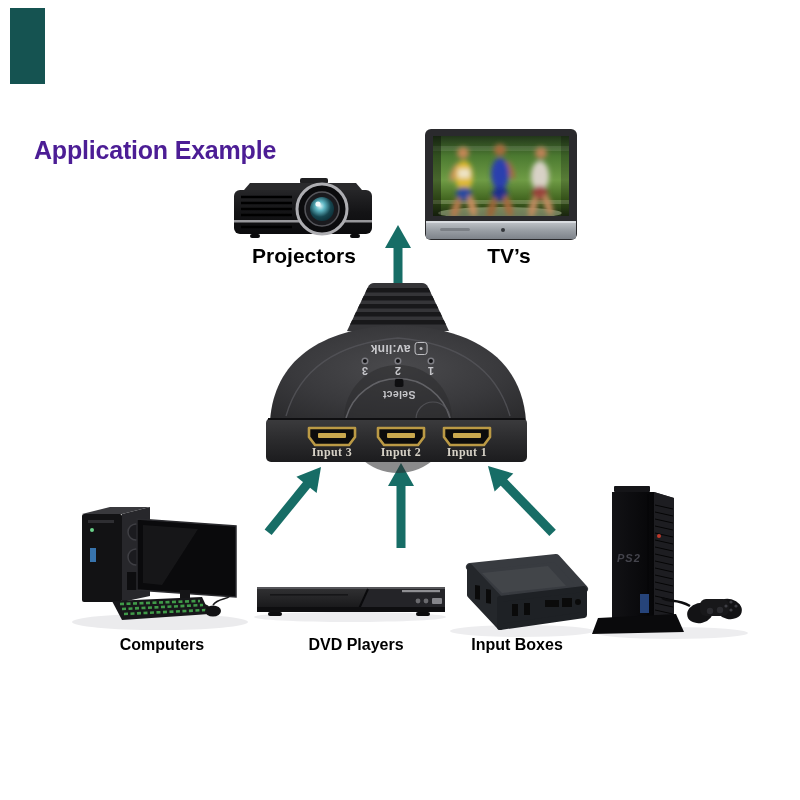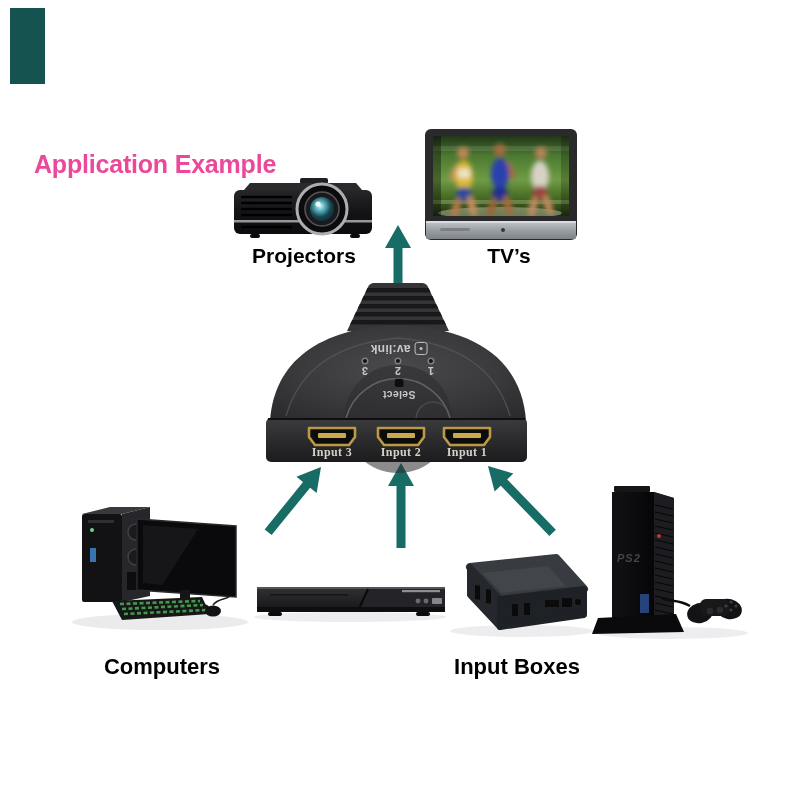--- a/index.html
+++ b/index.html
@@ -1,24 +1,24 @@
 <!DOCTYPE html>
 <html><head>
 <meta charset="utf-8">
 <style>
   html,body{margin:0;padding:0;background:#ffffff;}
   .canvas{position:relative;width:800px;height:800px;background:#ffffff;overflow:hidden;
           font-family:"Liberation Sans",sans-serif;}
   .corner-tab{position:absolute;left:10px;top:8px;width:35px;height:76px;background:#155351;}
   .page-title{position:absolute;left:34px;top:136px;font-size:25px;font-weight:700;
-              color:#ec4899;letter-spacing:-0.2px;margin-top:14px;}
+              color:#4c1d95;letter-spacing:-0.2px;}
   .dev-label{position:absolute;transform:translate(-50%,-50%);color:#000000;font-weight:700;
              white-space:nowrap;}
   .lbl-top{font-size:21px;}
-  .lbl-bottom{font-size:22px;margin-top:22px;}
+  .lbl-bottom{font-size:16px;}
   .diagram-svg{position:absolute;left:0;top:0;}
   
   .sw-brand{position:absolute;left:399px;top:349px;transform:translate(-50%,-50%) rotate(180deg);
             display:flex;align-items:center;gap:4px;color:#c8c8cc;font-size:12px;font-weight:700;
             letter-spacing:.3px;}
   .sw-brand-icon{display:inline-flex;align-items:center;justify-content:center;width:11px;height:11px;
                  border:1.5px solid #bfbfc3;border-radius:3px;}
   .sw-brand-icon i{display:block;width:3px;height:3px;border-radius:50%;background:#bfbfc3;}
   .sw-channel{position:absolute;transform:translate(-50%,-50%);display:flex;flex-direction:column;
               align-items:center;gap:2px;}
@@ -320,14 +320,15 @@
     <span class="sw-select-btn"></span>
     <span class="flip sw-select-txt">Select</span>
   </div>
   <div class="port-label" style="left:332px;top:452px;font-family:Liberation Serif, serif;">Input 3</div>
   <div class="port-label" style="left:401px;top:452px;text-align:center;">Input 2</div>
   <div class="port-label" style="left:467px;top:452px;">Input 1</div>
 
   <div class="dev-label lbl-top" style="left:304px;top:256px;">Projectors</div>
   <div class="dev-label lbl-top" style="left:509px;top:256px;">TV’s</div>
   <div class="dev-label lbl-bottom" style="left:162px;top:645px;">Computers</div>
+  <div class="dev-label lbl-bottom" style="left:356px;top:645px;">DVD Players</div>
   <div class="dev-label lbl-bottom" style="left:517px;top:645px;">Input Boxes</div>
 </div>
 
 </body></html>

